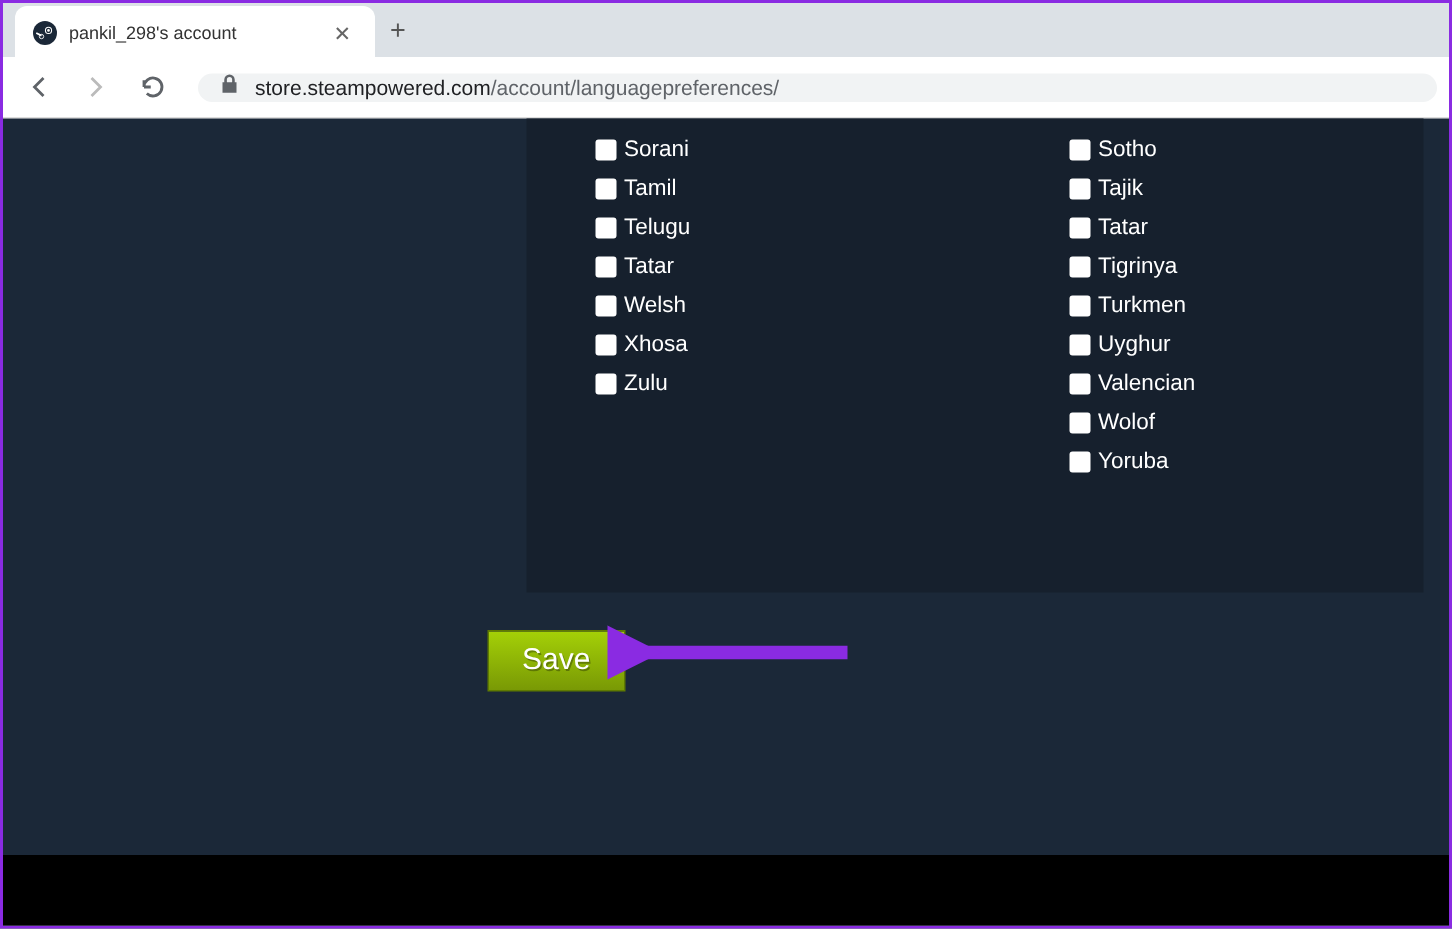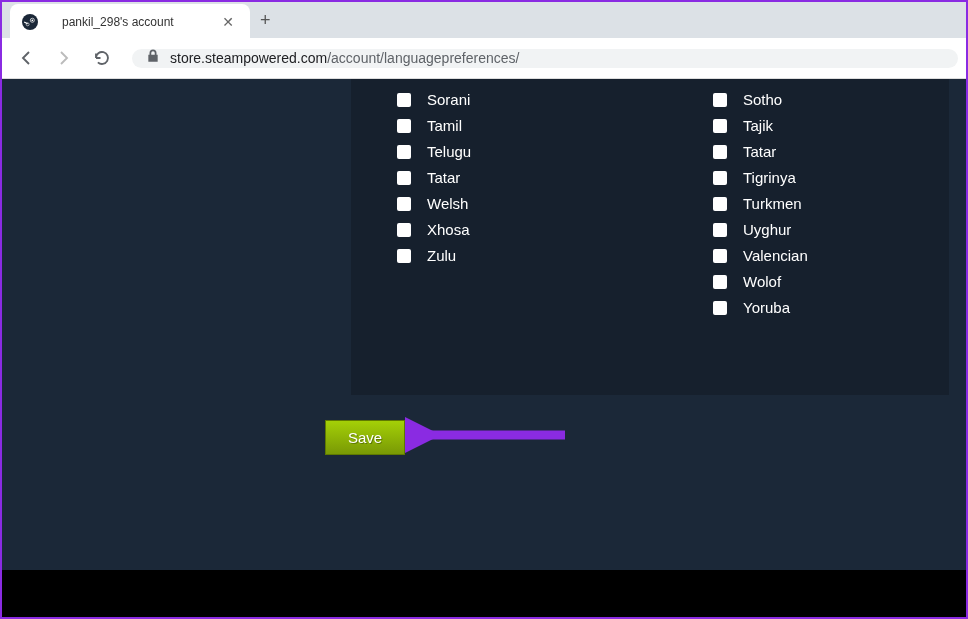--- a/index.html
+++ b/index.html
@@ -26,21 +26,21 @@
     .tab {
       display: flex;
       align-items: center;
       background: #fff;
       height: 36px;
       padding: 0 12px;
       min-width: 240px;
       border-radius: 8px 8px 0 0;
       margin-top: 4px;
       margin-left: 8px;
-      gap: 24px;
+      gap: 8px;
     }
     .favicon {
       width: 16px;
       height: 16px;
       background: #1b2838;
       border-radius: 50%;
       display: flex;
       align-items: center;
       justify-content: center;
       color: #fff;
@@ -103,39 +103,39 @@
     }
     .lang-columns {
       display: flex;
       gap: 0px;
     }
     .lang-col { display: flex; flex-direction: column; gap: 9px; }
     .lang-col.left { width: 316px; }
     .lang-item {
       display: flex;
       align-items: center;
-      gap: 16px;
+      gap: 5px;
     }
     .checkbox {
       width: 14px;
       height: 14px;
       background: #fff;
       border-radius: 2px;
       cursor: pointer;
       flex-shrink: 0;
     }
     .lang-label { color: #fff; font-size: 15px; }
     .save-btn {
       position: absolute;
       left: 323px;
       top: 341px;
       background: linear-gradient(to bottom, #a4d007, #799905);
       border: 1px solid #5f7a00;
       color: #fff;
-      font-size: 15px;
+      font-size: 20px;
       padding: 8px 22px;
       cursor: pointer;
       text-shadow: 1px 1px 0 rgba(0,0,0,0.3);
     }
     .arrow-annotation {
       position: absolute;
       left: 403px;
       top: 336px;
       pointer-events: none;
     }

